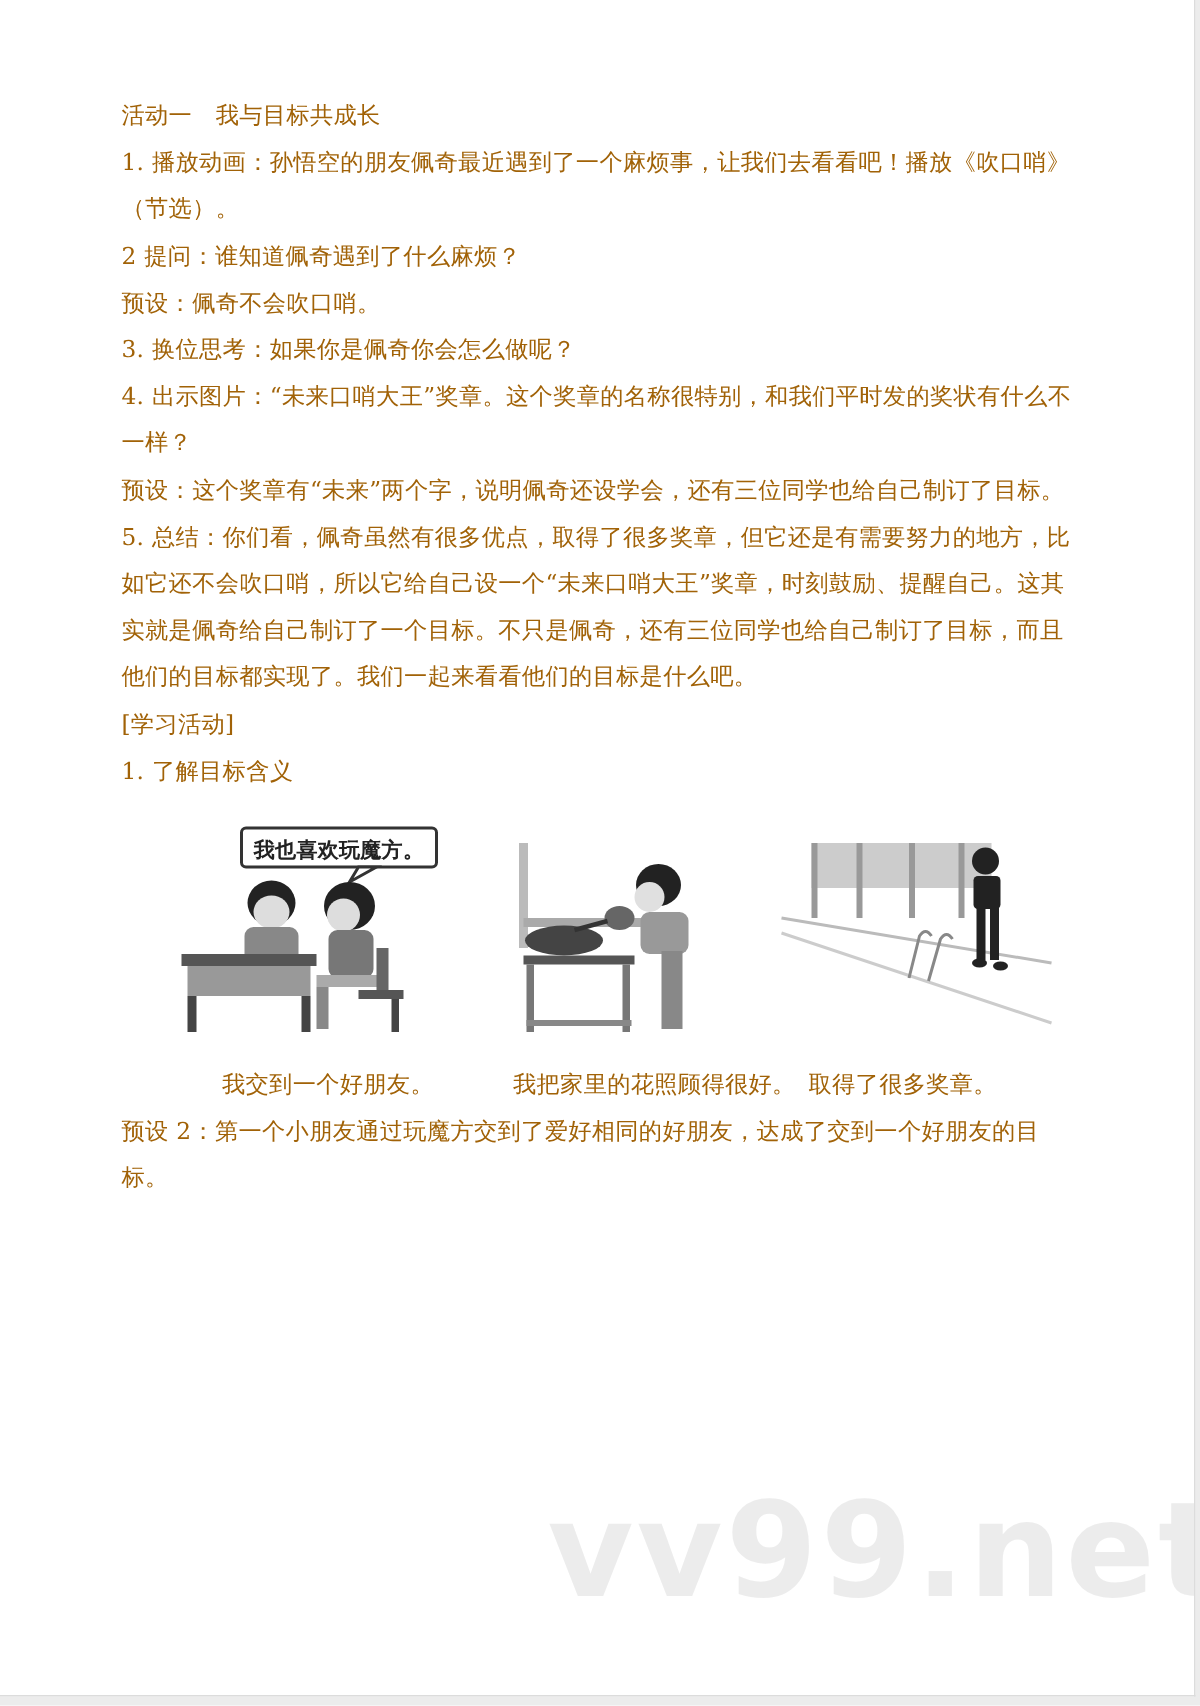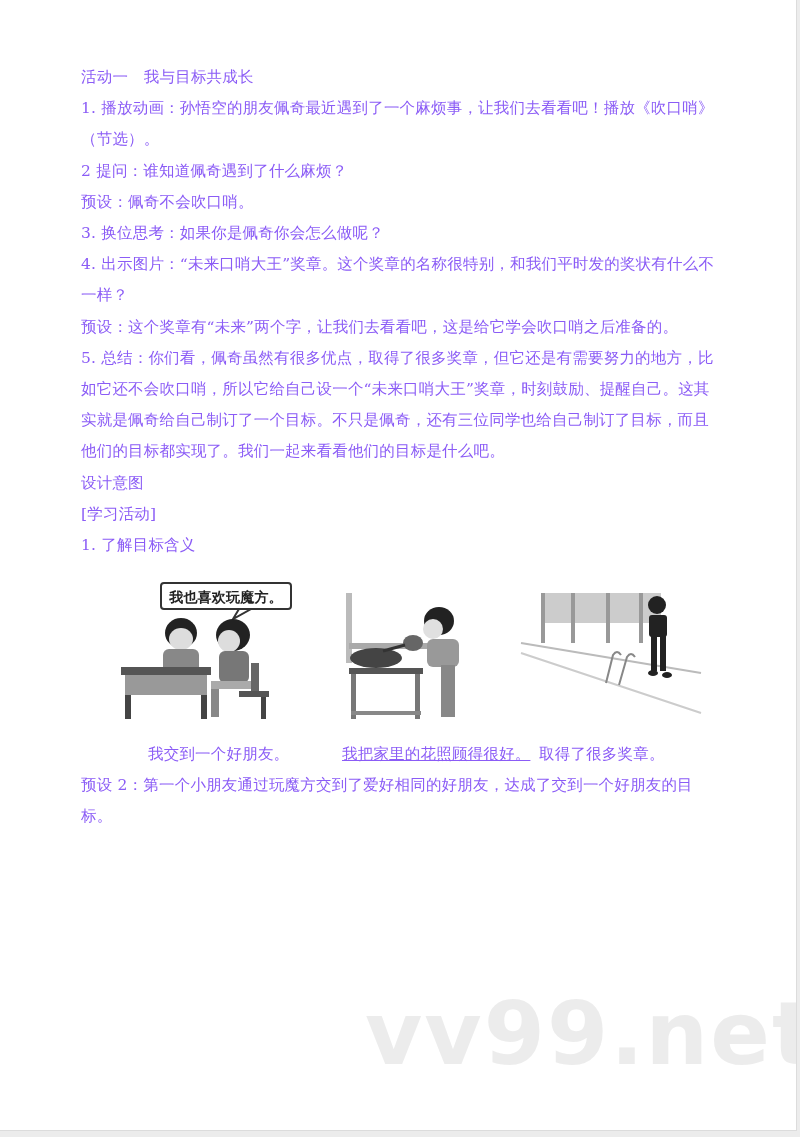--- a/index.html
+++ b/index.html
@@ -8,21 +8,21 @@
     position: relative;
     font-family: "DejaVu Serif", "Liberation Serif", serif;
   }
   .page {
     position: absolute; left: 0; top: 0; width: 796px; height: 1130px;
     background: #ffffff; border-right: 1px solid #dcdcdc; border-bottom: 1px solid #dcdcdc;
     overflow: hidden;
   }
   .content {
     position: absolute; left: 81px; top: 62px; width: 640px;
-    color: #8b5cf6; font-size: 15.5px; line-height: 31.2px;
+    color: #a16207; font-size: 15.5px; line-height: 31.2px;
     letter-spacing: 0.2px;
   }
   .line { margin: 0; white-space: normal; }
   .illustrations {
     position: relative; height: 172px; margin-top: 6px;
   }
   .illus { position: absolute; top: 6px; }
   .illus svg { display: block; }
   .captions { position: relative; height: 31px; }
   .cap { position: absolute; top: 0; white-space: nowrap; }
@@ -36,23 +36,22 @@
 <body>
 
 <div class="page">
   <div class="content">
     <p class="line">活动一　我与目标共成长</p>
     <p class="line">1. 播放动画：孙悟空的朋友佩奇最近遇到了一个麻烦事，让我们去看看吧！播放《吹口哨》（节选）。</p>
     <p class="line">2 提问：谁知道佩奇遇到了什么麻烦？</p>
     <p class="line">预设：佩奇不会吹口哨。</p>
     <p class="line">3. 换位思考：如果你是佩奇你会怎么做呢？</p>
     <p class="line">4. 出示图片：“未来口哨大王”奖章。这个奖章的名称很特别，和我们平时发的奖状有什么不一样？</p>
-    <p class="line">预设：这个奖章有“未来”两个字，让我们去看看吧，这是给它学会吹口哨之后准备的。</p>
+    <p class="line">预设：这个奖章有“未来”两个字，说明佩奇还设学会，还有三位同学也给自己制订了目标。</p>
     <p class="line">5. 总结：你们看，佩奇虽然有很多优点，取得了很多奖章，但它还是有需要努力的地方，比如它还不会吹口哨，所以它给自己设一个“未来口哨大王”奖章，时刻鼓励、提醒自己。这其实就是佩奇给自己制订了一个目标。不只是佩奇，还有三位同学也给自己制订了目标，而且他们的目标都实现了。我们一起来看看他们的目标是什么吧。</p>
-    <p class="line">设计意图</p>
     <p class="line">[学习活动]</p>
     <p class="line">1. 了解目标含义</p>
 
     <div class="illustrations">
 
       <div class="illus" style="left:30px;">
         <svg width="200" height="150" viewBox="0 0 200 150">
           <rect x="50" y="10" width="130" height="26" rx="3" fill="#fff" stroke="#333" stroke-width="2"></rect>
           <path d="M128 36 L122 46 L140 36 Z" fill="#fff" stroke="#333" stroke-width="2"></path>
           <text x="115" y="29" text-anchor="middle" font-size="14" font-weight="bold" fill="#222" font-family="DejaVu Sans, sans-serif">我也喜欢玩魔方。</text>
@@ -112,21 +111,21 @@
           <rect x="140" y="62" width="6" height="36" fill="#222"></rect>
           <rect x="149" y="62" width="6" height="36" fill="#222"></rect>
           <ellipse cx="142" cy="100" rx="5" ry="3" fill="#222"></ellipse>
           <ellipse cx="156" cy="102" rx="5" ry="3" fill="#222"></ellipse>
         </svg>
       </div>
     </div>
 
     <div class="captions">
       <span class="cap" style="left:67px;">我交到一个好朋友。</span>
-      <span class="cap" style="left:261px;text-decoration:underline;">我把家里的花照顾得很好。</span>
+      <span class="cap" style="left:261px;">我把家里的花照顾得很好。</span>
       <span class="cap" style="left:458px;">取得了很多奖章。</span>
     </div>
 
     <p class="line">预设 2：第一个小朋友通过玩魔方交到了爱好相同的好朋友，达成了交到一个好朋友的目标。</p>
   </div>
 
   <div class="watermark">vv99.net</div>
 </div>
 
 </body></html>

